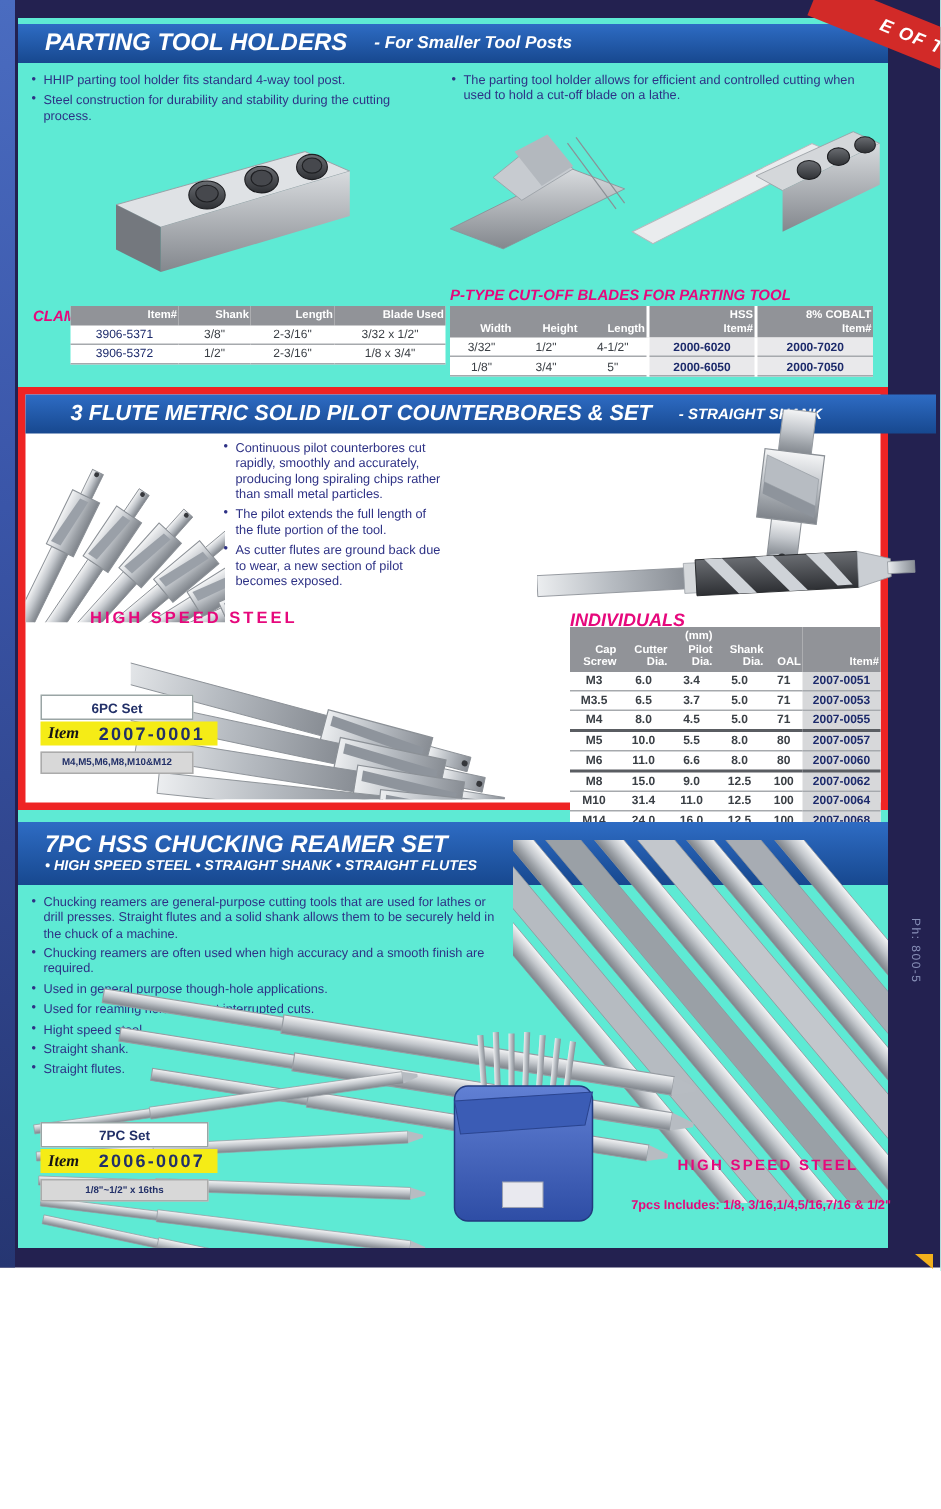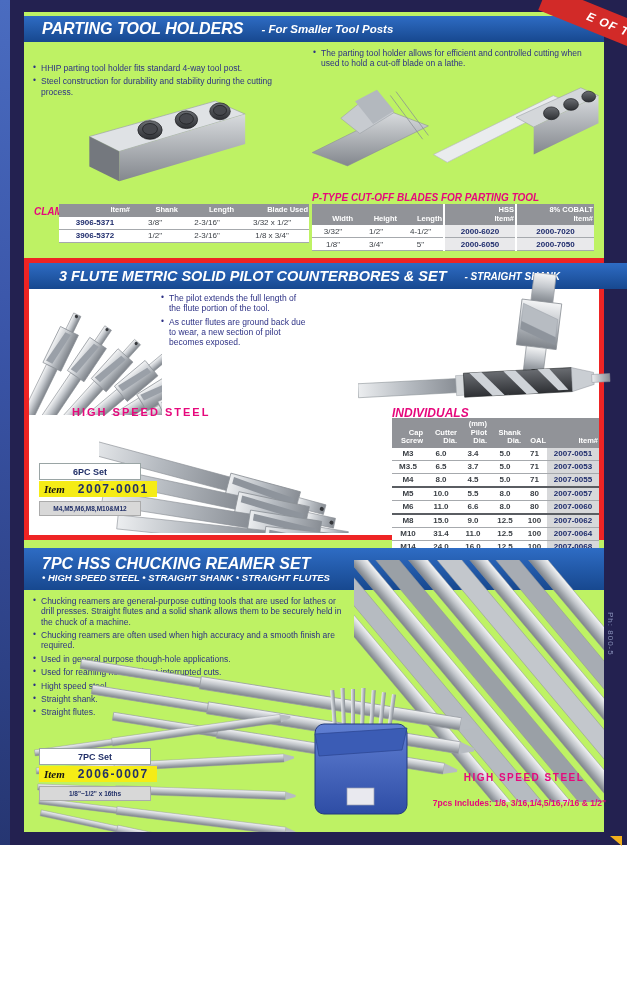--- a/index.html
+++ b/index.html
@@ -1,21 +1,21 @@
 <!DOCTYPE html>
 <html><head>
 <meta charset="utf-8">
 <style>
   html,body{margin:0;padding:0;}
   body{font-family:"Liberation Sans",sans-serif;background:#fff;}
   .canvas{position:relative;width:627px;height:1006px;background:#fff;overflow:hidden;}
   .scan{position:absolute;left:0;top:0;width:627px;height:845px;background:#232150;}
   .left-strip{position:absolute;left:0;top:0;width:10px;height:845px;
     background:linear-gradient(180deg,#4a6cc0 0%,#3a55a8 40%,#263672 100%);}
-  .page{position:absolute;left:24px;top:12px;width:580px;height:820px;background:#bef264;}
+  .page{position:absolute;left:12px;top:12px;width:580px;height:820px;background:#5eead4;}
 
   
   .bar{position:absolute;left:0;width:580px;background:linear-gradient(180deg,#2e6cc4 0%,#17488f 100%);
        color:#fff;display:flex;align-items:center;box-sizing:border-box;}
   .bar .t{font-style:italic;font-weight:700;white-space:nowrap;}
   .bar .sub{font-style:italic;font-weight:700;margin-left:18px;white-space:nowrap;}
 
   
   ul.bullets{margin:0;padding:0;list-style:none;position:absolute;}
   ul.bullets li{position:relative;padding-left:9px;margin-bottom:3px;
@@ -23,21 +23,21 @@
   ul.bullets li::before{content:"\2022";position:absolute;left:1px;top:-1px;color:#2d3185;}
 
   .mag{color:#e6087c;font-weight:700;font-style:italic;position:absolute;white-space:nowrap;}
 
   
   table.cat{border-collapse:collapse;table-layout:fixed;position:absolute;background:#fff;}
   table.cat th{background:#919398;color:#fff;font-weight:700;font-size:7.5px;line-height:1.15;
     padding:2px 1px;white-space:pre-line;vertical-align:bottom;text-align:right;}
   table.cat td{font-size:8px;color:#3a3f45;text-align:center;padding:1.5px 1px;
     border-bottom:1px solid #a6a9ad;}
-  .tbl-clamp td:first-child{font-weight:700;color:#1c2a6b;}
+  .tbl-clamp td:first-child{font-weight:400;color:#1c2a6b;}
   .tbl-ptype th:nth-child(n+4){border-left:2px solid #fff;}
   .tbl-ptype td:nth-child(n+4){font-weight:700;color:#1c2a6b;background:#e9e9eb;border-left:2px solid #fff;}
   .tbl-ind td{font-size:7.5px;padding:1px;font-weight:bold;}
   .tbl-ind td:last-child{font-weight:700;color:#1c2a6b;background:#d7d8da;}
   .tbl-ind tr:nth-child(3) td,.tbl-ind tr:nth-child(5) td{border-bottom:2px solid #5a5d62;}
 
   
   .redbox{position:absolute;left:0;top:246px;width:580px;height:282px;
     border:5px solid #ee2424;background:#fff;box-sizing:border-box;}
 
@@ -115,21 +115,21 @@
   <div class="scan"></div>
   <div class="left-strip"></div>
 
   <div class="page">
 
     <div class="bar" style="top:4px;height:26px;padding-left:18px;">
       <span class="t" style="font-size:16px;">PARTING TOOL HOLDERS</span>
       <span class="sub" style="font-size:11.5px;">- For Smaller Tool Posts</span>
     </div>
 
-    <ul class="bullets" style="left:8px;top:36px;width:265px;margin-top:15px;">
+    <ul class="bullets" style="left:8px;top:36px;width:265px;">
         <li>HHIP parting tool holder fits standard 4-way tool post.</li>
         <li>Steel construction for durability and stability during the cutting process.</li>
       </ul>
     <ul class="bullets" style="left:288px;top:36px;width:284px;">
         <li>The parting tool holder allows for efficient and controlled cutting when used to hold a cut-off blade on a lathe.</li>
       </ul>
 
     <div class="img" style="left:45px;top:76px;width:190px;height:98px;">
       <svg width="190" height="98" viewBox="0 0 190 105">
         <polygon points="15,52 150,14 182,28 47,68" fill="#dfe2e5" stroke="#9aa0a6" stroke-width="0.7"></polygon>
@@ -260,20 +260,21 @@
           <g>
               <use href="#cbore" width="120" height="24" transform="translate(60,135) rotate(-32)"></use>
             </g>
           <g>
               <use href="#cbore" width="120" height="24" transform="translate(78,136) rotate(-25)"></use>
             </g>
         </svg>
       </div>
 
       <ul class="bullets" style="left:131px;top:30px;width:148px;">
+          <li>Continuous pilot counterbores cut rapidly, smoothly and accurately, producing long spiraling chips rather than small metal particles.</li>
           <li>The pilot extends the full length of the flute portion of the tool.</li>
           <li>As cutter flutes are ground back due to wear, a new section of pilot becomes exposed.</li>
         </ul>
 
       <div class="img" style="left:445px;top:10px;width:125px;height:120px;">
         <svg width="125" height="120" viewBox="0 0 125 120">
           <g transform="rotate(7 62 60)">
             <rect x="53" y="0" width="22" height="30" fill="url(#met)" stroke="#979ca2" stroke-width="0.7"></rect>
             <rect x="44" y="28" width="40" height="46" fill="url(#met)" stroke="#8b9096" stroke-width="0.8"></rect>
             <polygon points="46,32 82,44 82,62 46,50" fill="#b7bcc2" stroke="#9aa0a6" stroke-width="0.5"></polygon>

